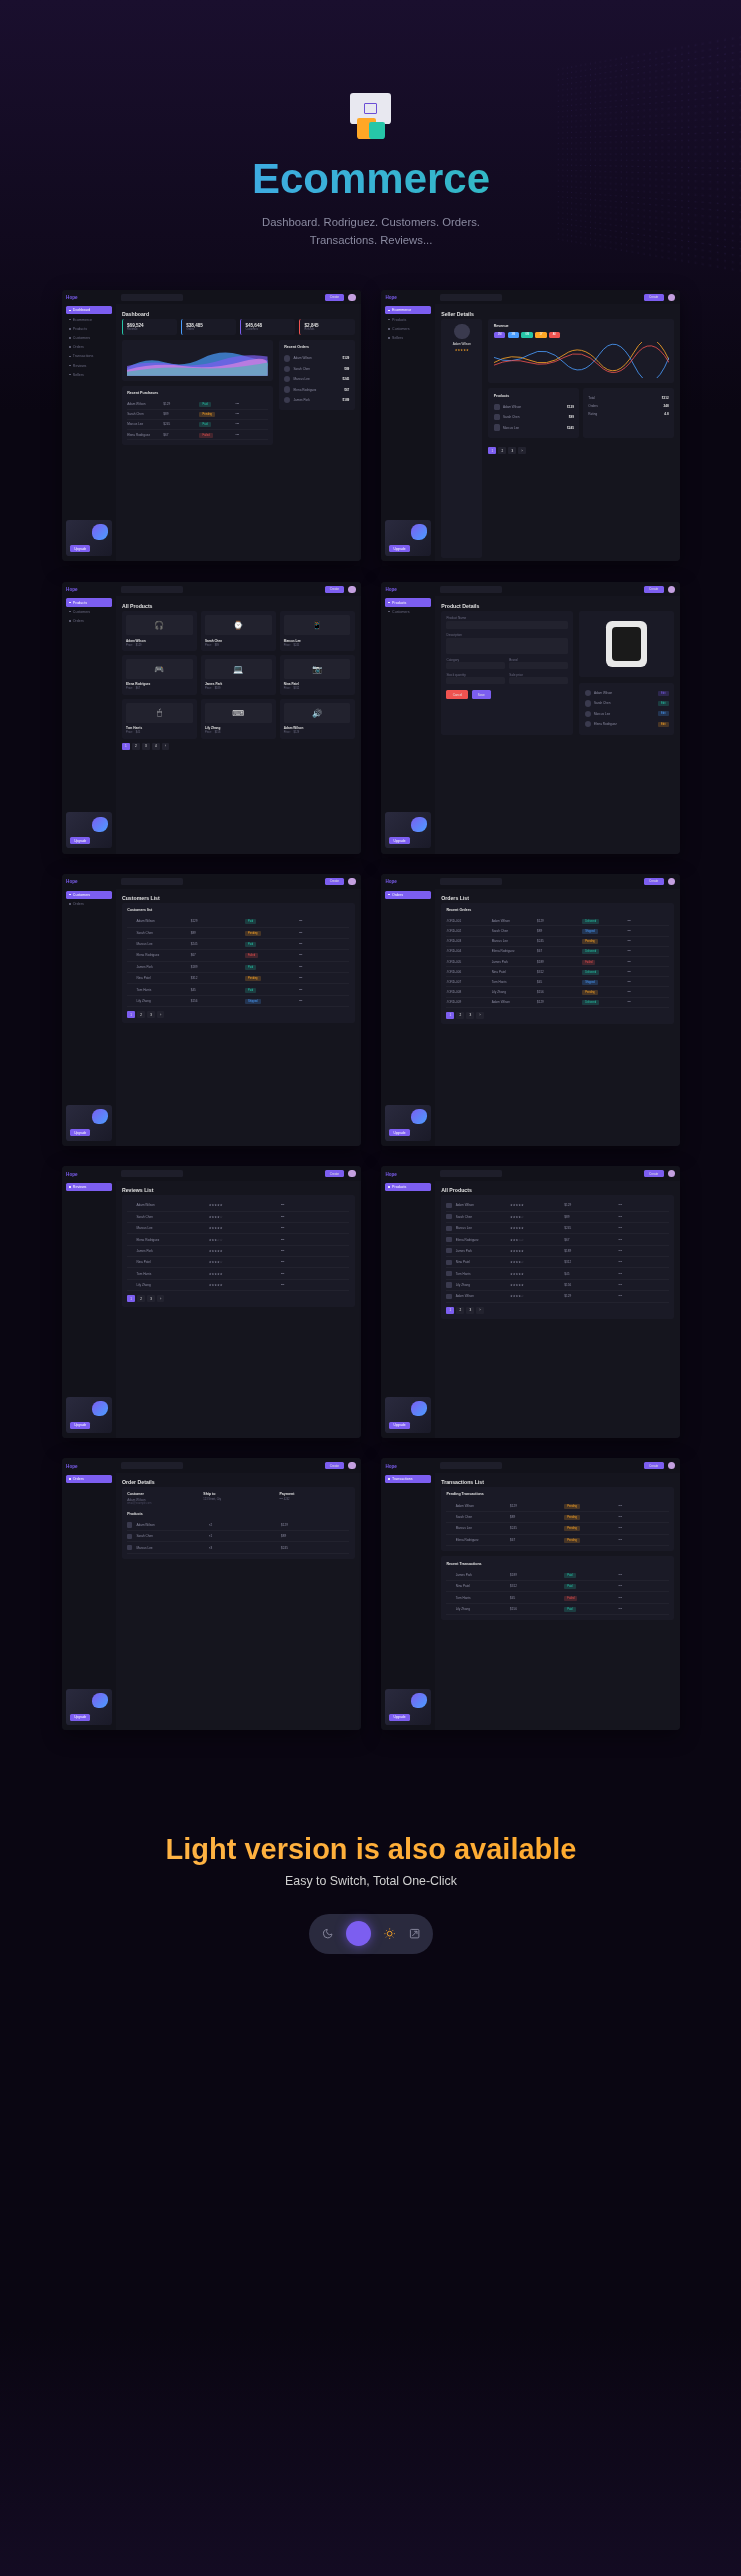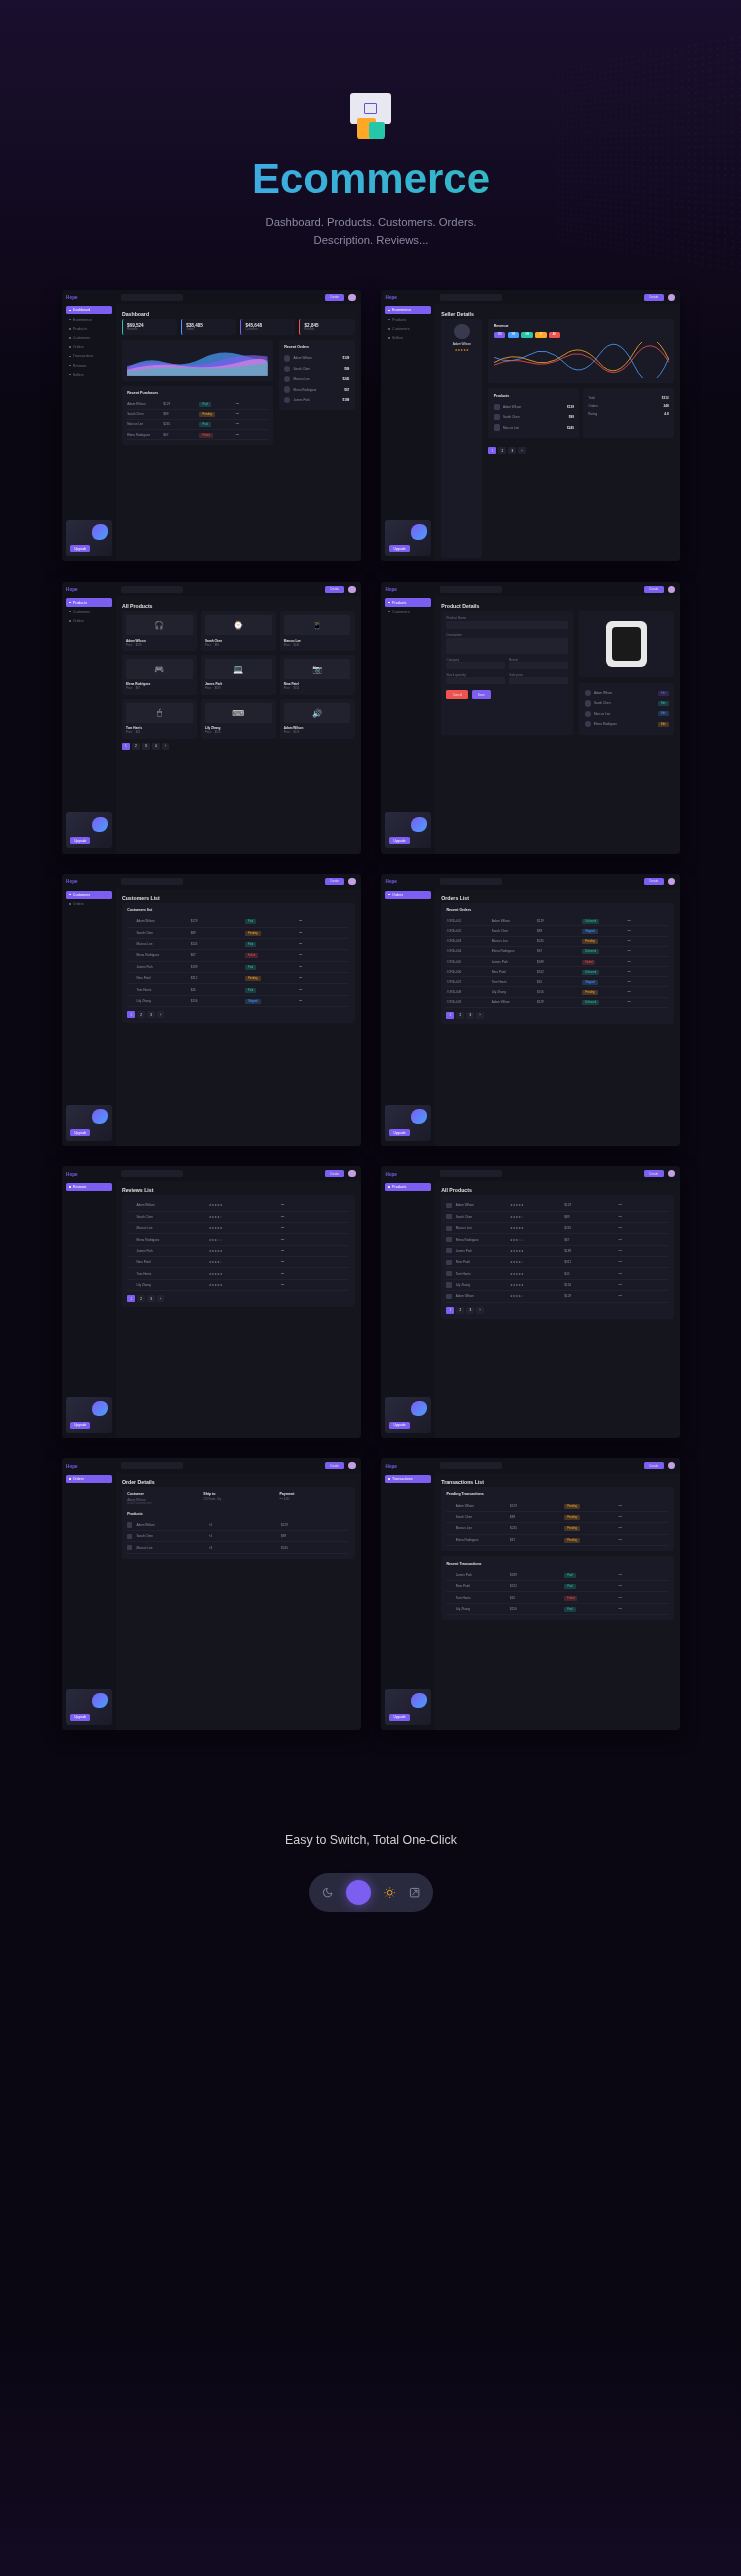--- a/index.html
+++ b/index.html
@@ -91,22 +91,22 @@
 <div class="hero">
   <div class="hero-icon">
     <div class="monitor">
         <div class="cart"></div>
       </div>
     <div class="bag"></div>
       <div class="bag2"></div>
   </div>
   <h1>Ecommerce</h1>
   <p>
-    <span>Dashboard. Products. Customers. Orders.</span><br>
-    <span>Description. Reviews...</span>
+    <span>Dashboard. Rodriguez. Customers. Orders.</span><br>
+    <span>Transactions. Reviews...</span>
   </p>
 </div>
 
 <div class="grid">
 
 <div class="shot">
   <div class="sidebar">
     <div class="logo">Hope</div>
     <div class="nav-item active">
           <span class="dot"></span>
@@ -1077,20 +1077,21 @@
               </div>
         </div>
       </div>
     </div>
   </div>
 </div>
 
 </div>
 
 <div class="footer-section">
+  <h2>Light version is also available</h2>
   <p>Easy to Switch, Total One-Click</p>
   <div class="toggle-pill">
     <span class="ico">
       <svg width="11.3" height="11.3" viewBox="0 0 24 24" fill="none" stroke="currentColor" stroke-width="2">
           <path d="M21 12.79A9 9 0 1 1 11.21 3 7 7 0 0 0 21 12.79z"></path>
         </svg>
     </span>
     <span class="ball"></span>
     <span class="ico sun">
       <svg width="11.3" height="11.3" viewBox="0 0 24 24" fill="none" stroke="currentColor" stroke-width="2">

